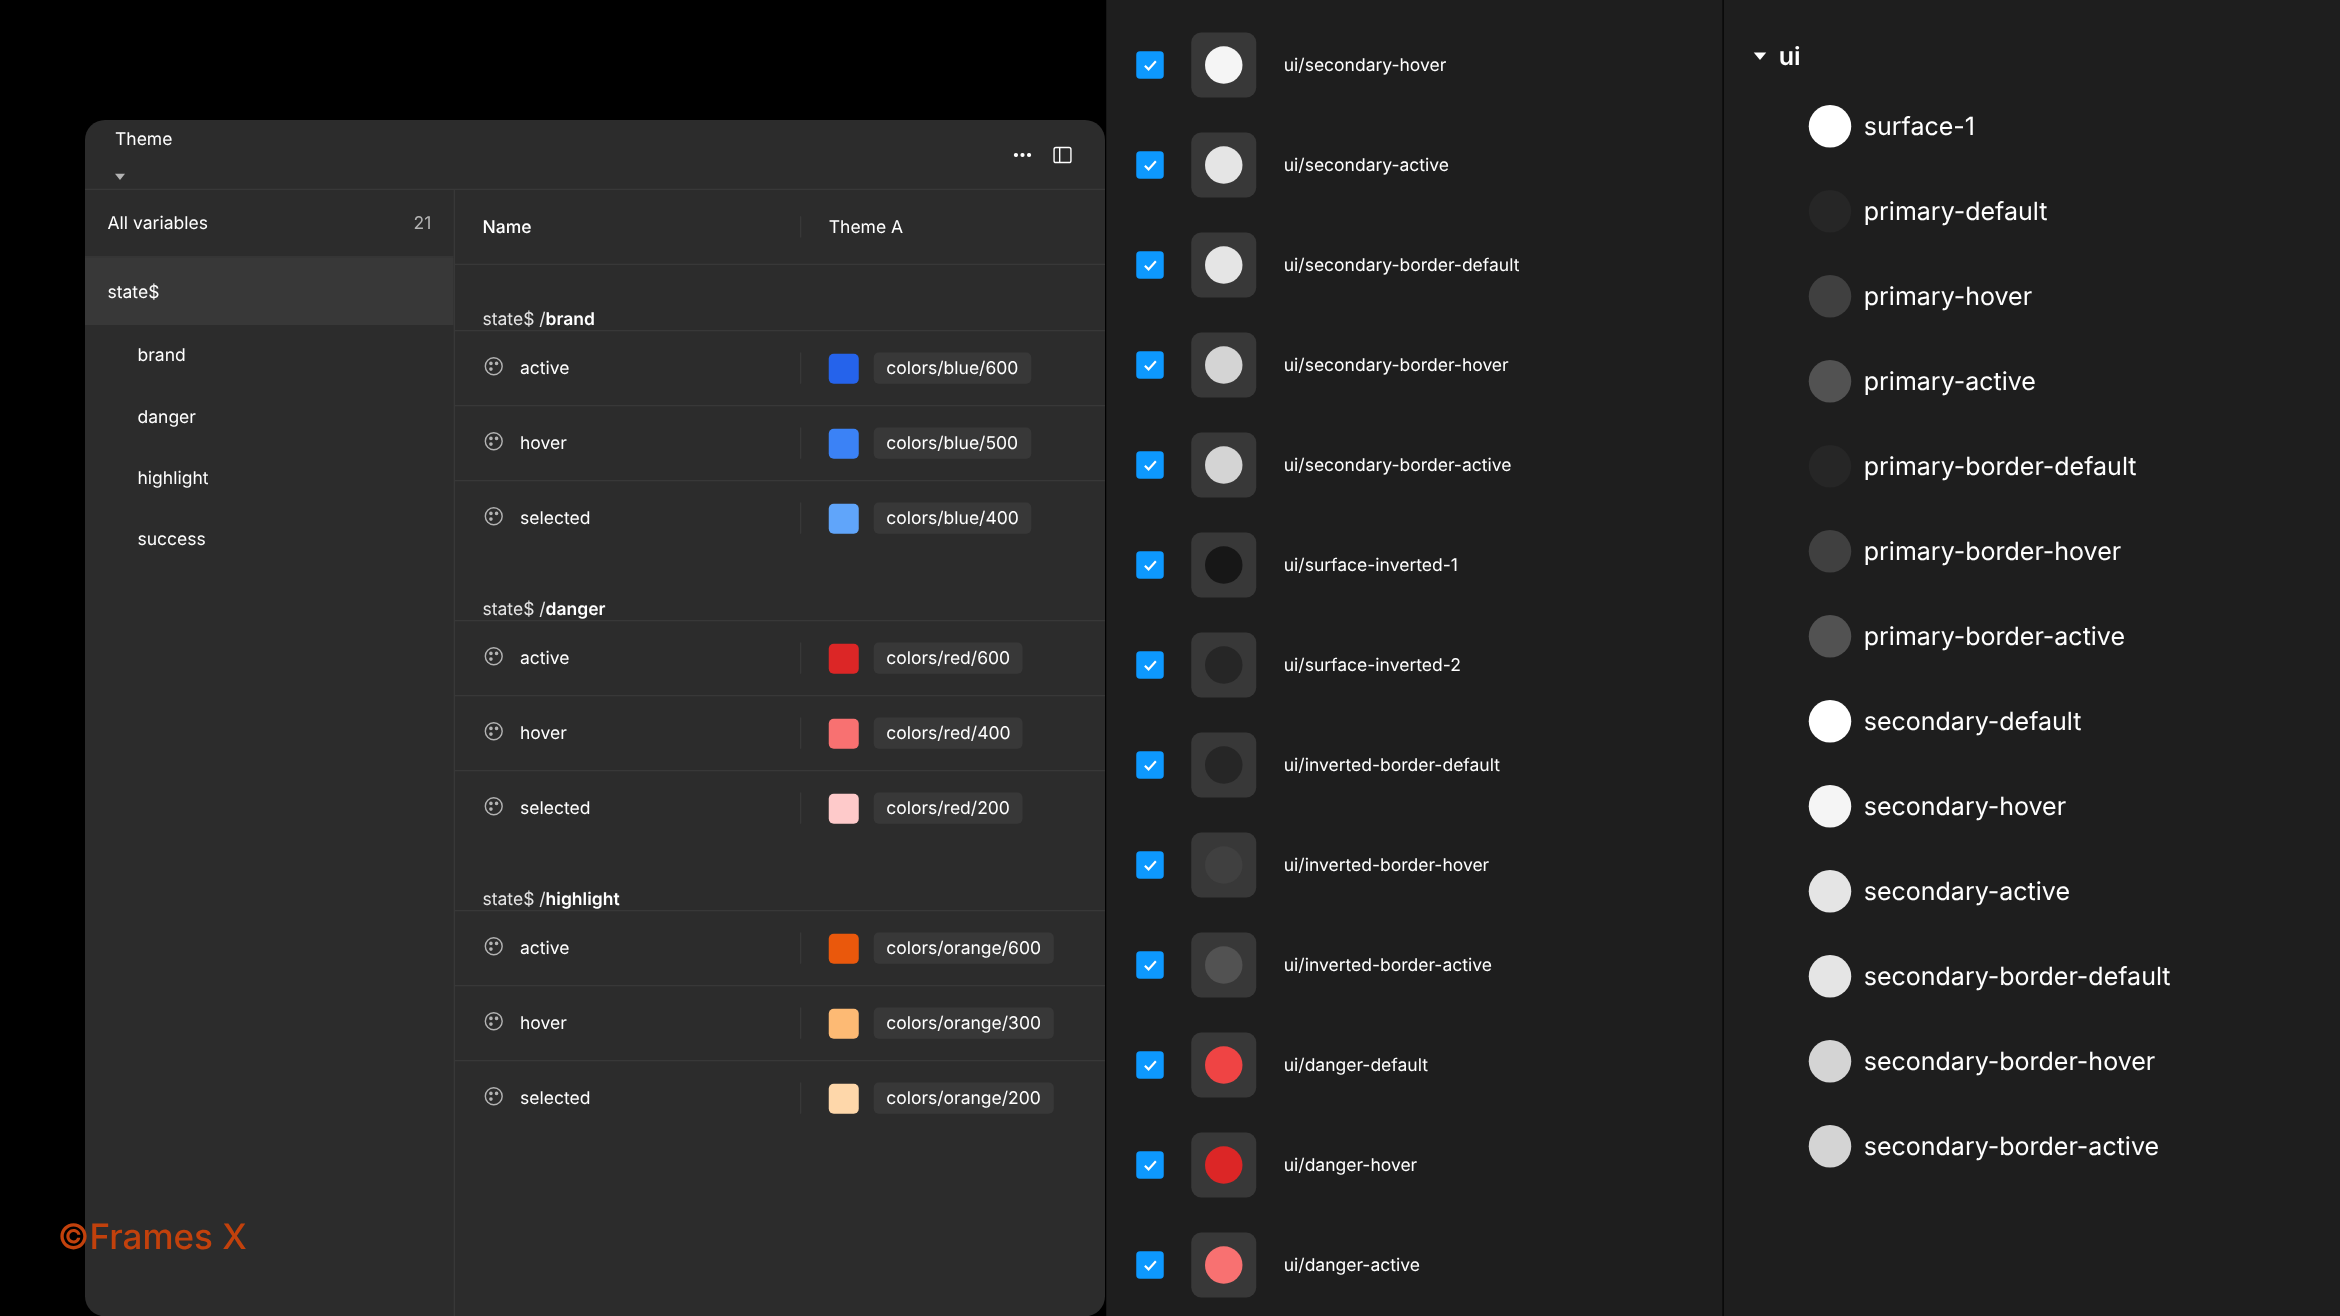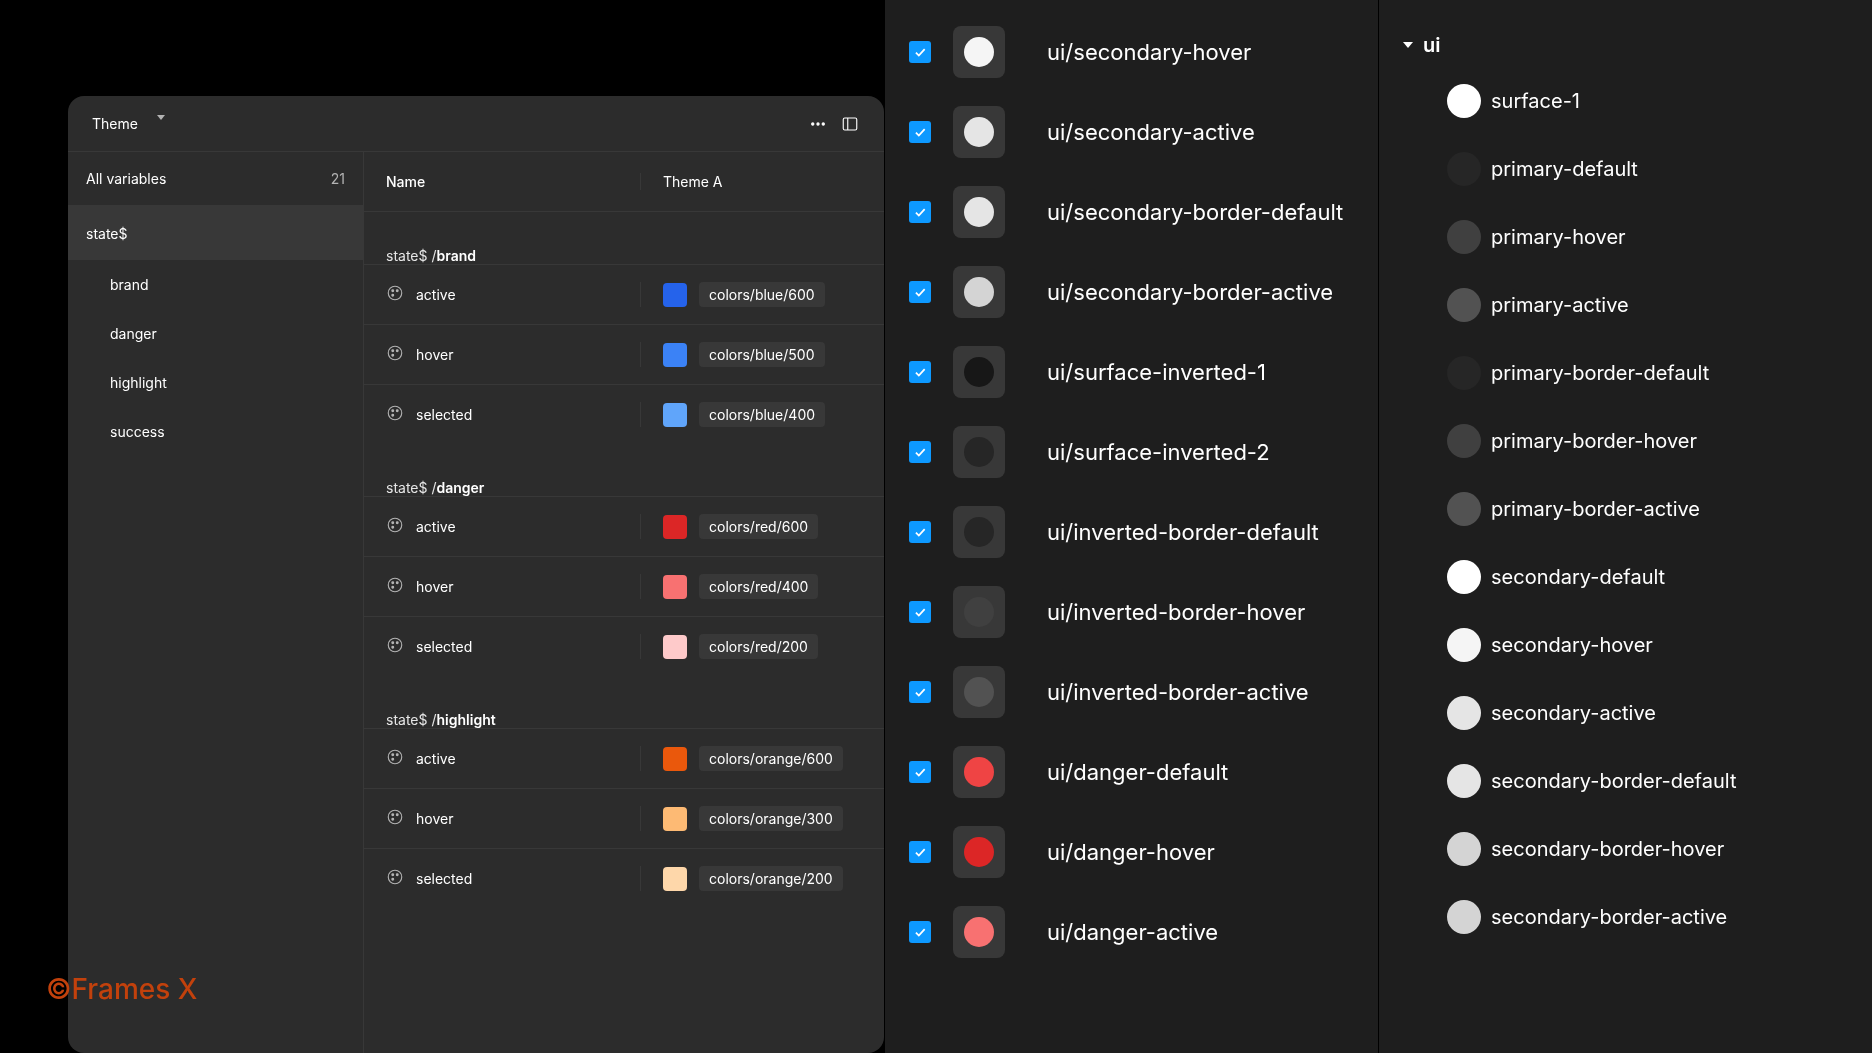--- a/index.html
+++ b/index.html
@@ -49,20 +49,21 @@
     align-items:center;
     padding:0 18px;
     border-bottom:1px solid var(--divider);
   }
   .theme-dd{
     display:flex;
     gap:19px;
     padding:4px 6px;
     border-radius:4px;
     cursor:pointer;
+    flex-direction:column;
   }
   .theme-dd span.caret{
     width:0;height:0;
     border-left:4px solid transparent;
     border-right:4px solid transparent;
     border-top:5px solid var(--text-muted);
   }
   .spacer{flex:1;}
   .icon-btn{
     width:32px;height:32px;
@@ -186,21 +187,21 @@
   .chk svg{width:14px;height:14px;stroke:#fff;stroke-width:3;fill:none;}
   .swatch-holder{
     width:52px;height:52px;
     border-radius:8px;
     background:var(--bg-3);
     display:flex;align-items:center;justify-content:center;
   }
   .swatch-holder .circ{
     width:30px;height:30px;border-radius:50%;
   }
-  .style-label{font-size:22px;margin-left:20px;}
+  .style-label{font-size:14px;}
   
   .right-panel{
     position:absolute;
     left:1379px;
     top:0;
     width:493px;
     height:1053px;
     background:var(--bg-1);
     overflow:auto;
     padding-top:22px;
@@ -476,20 +477,31 @@
       </div>
       <div class="style-row">
       <div class="chk">
           <svg viewBox="0 0 24 24">
             <polyline points="5 13 10 18 20 7"></polyline>
           </svg>
         </div>
       <div class="swatch-holder">
         <div class="circ" style="background:#d4d4d4"></div>
       </div>
+      <div class="style-label">ui/secondary-border-hover</div>
+      </div>
+      <div class="style-row">
+      <div class="chk">
+          <svg viewBox="0 0 24 24">
+            <polyline points="5 13 10 18 20 7"></polyline>
+          </svg>
+        </div>
+      <div class="swatch-holder">
+        <div class="circ" style="background:#d4d4d4"></div>
+      </div>
       <div class="style-label">ui/secondary-border-active</div>
       </div>
       <div class="style-row">
       <div class="chk">
           <svg viewBox="0 0 24 24">
             <polyline points="5 13 10 18 20 7"></polyline>
           </svg>
         </div>
       <div class="swatch-holder">
         <div class="circ" style="background:#171717"></div>

